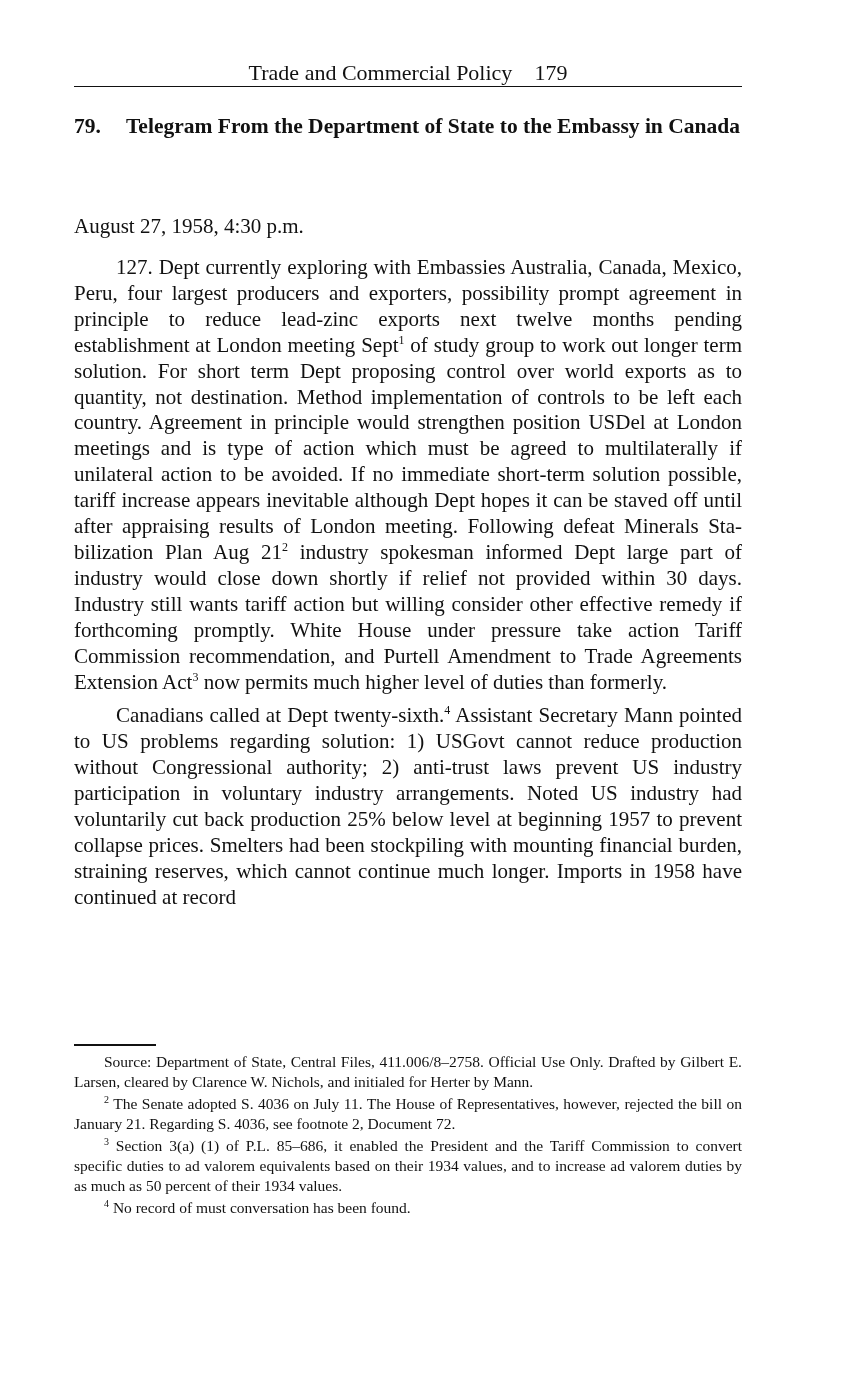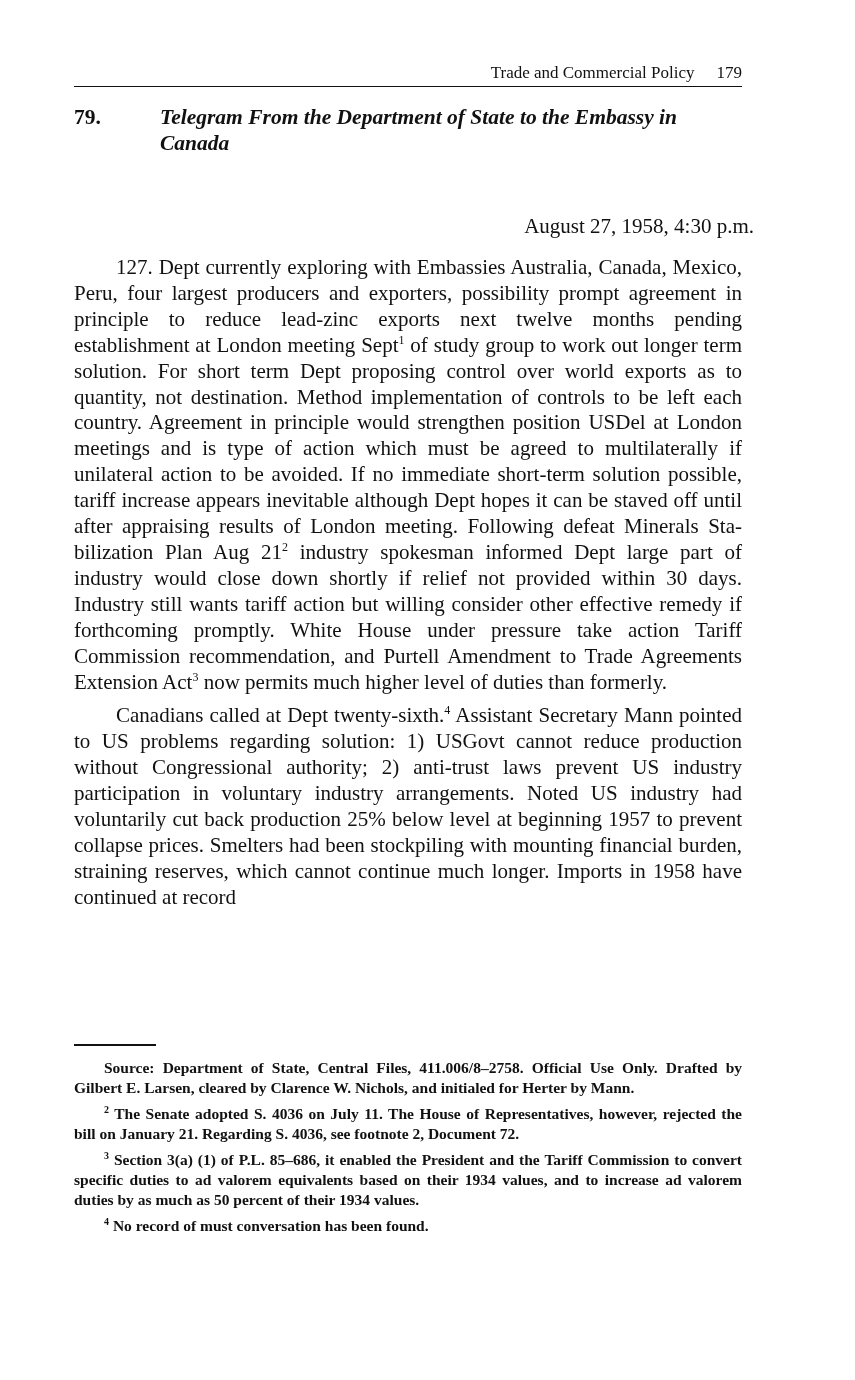--- a/index.html
+++ b/index.html
@@ -21,53 +21,52 @@
       top: 0;
       width: 668px;
     }
     .running-head {
       position: absolute;
       top: 60px;
       left: 0;
       width: 668px;
       height: 26px;
       border-bottom: 1.5px solid #111;
-      text-align: right;
-      font-size: 17px;
+      text-align: center;
+      font-size: 22px;
       line-height: 26px;
     }
     .running-head .folio {
       display: inline-block;
       margin-left: 22px;
     }
     .doc-heading {
       position: absolute;
-      top: 104px;
+      top: 113px;
       left: 0;
       width: 668px;
       font-weight: bold;
       font-size: 21.5px;
       line-height: 26px;
     }
     .doc-heading .num {
       position: absolute;
       left: 0;
       top: 0;
     }
     .doc-heading .title {
-      margin-left: 86px;
+      margin-left: 52px;
       display: block;
-      font-style: italic;
     }
     .dateline {
       position: absolute;
       top: 213px;
-      left: 12px;
+      left: 0;
       width: 668px;
-      text-align: right;
+      text-align: left;
       font-size: 21px;
       line-height: 26px;
     }
     .body-text {
       position: absolute;
       top: 255px;
       left: 0;
       width: 668px;
       font-size: 21px;
       line-height: 25.9px;
@@ -93,23 +92,22 @@
     .footnotes {
       position: absolute;
       top: 1052px;
       left: 0;
       width: 668px;
       font-size: 15.5px;
       line-height: 20px;
       text-align: justify;
     }
     .footnotes p {
-      margin: 6px 0 2px 0;
+      margin: 0 0 2px 0;
       text-indent: 30px;
-      font-weight: bold;
     }
     .footnotes sup {
       font-size: 10px;
       vertical-align: 6px;
     }
   </style>
 </head>
 <body>
 
 <div class="page">

